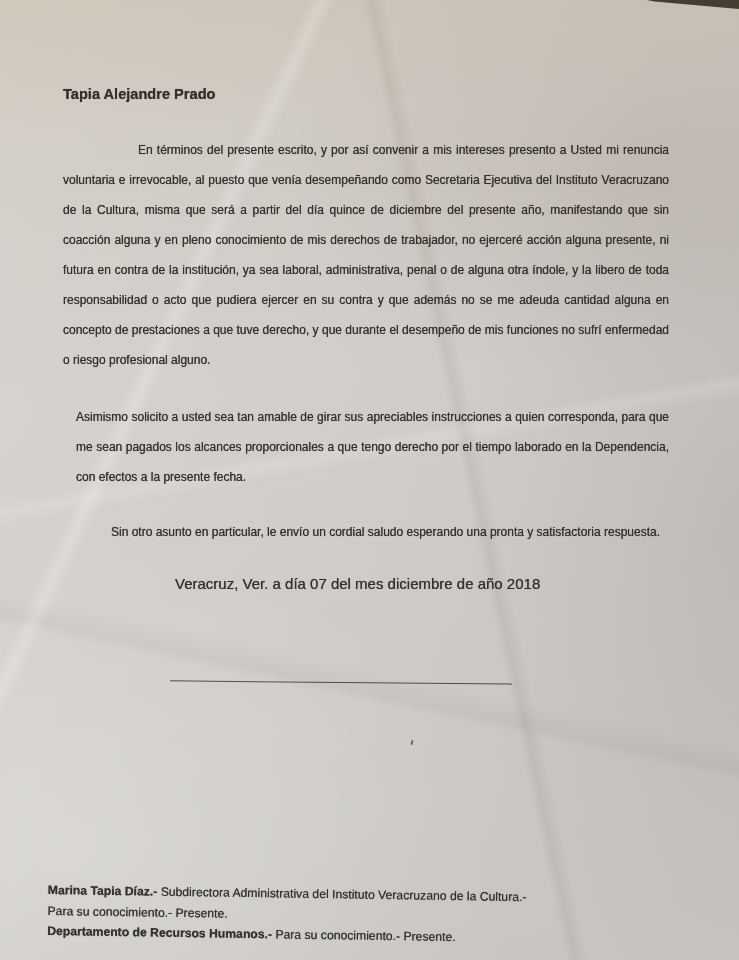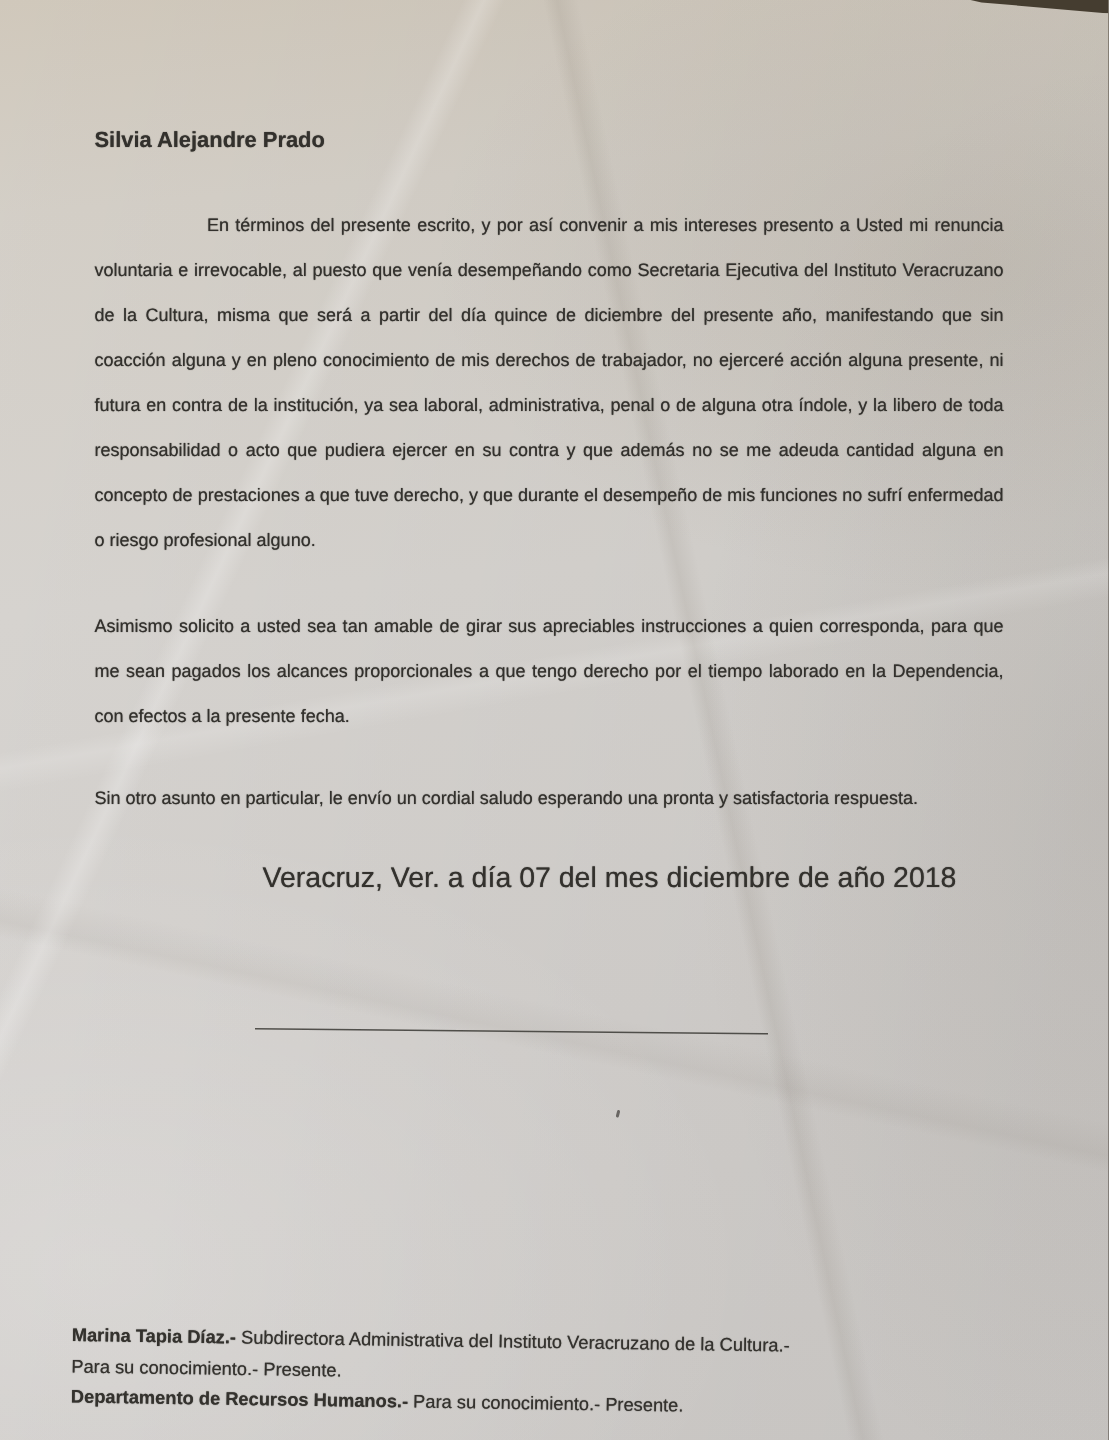--- a/index.html
+++ b/index.html
@@ -75,27 +75,27 @@
   .recipient-name { font-weight: bold; }
   .salutation { font-weight: bold; letter-spacing: 1.5px; }
 
   .body-paragraph {
     margin: 0;
     font-size: 12px;
     line-height: 30px;
     text-align: justify;
   }
   .p1 { margin-top: 29px; text-indent: 75px; }
-  .p2 { margin-top: 27px; }
-  .p3 { margin-top: 25px; }
+  .p2 { margin-top: 27px; margin-left: 13px; }
+  .p3 { margin-top: 25px; margin-left: 48px; }
 
   .date-line {
     margin-top: 28px;
     padding-left: 112px;
-    font-size: 19px;
+    font-size: 15px;
   }
 
   .signature-line {
     width: 342px;
     height: 0;
     border-top: 1.6px solid rgba(58,56,52,0.85);
     margin: 90px 0 0 107px;
     transform: rotate(0.55deg);
   }
 
@@ -117,21 +117,21 @@
 <body>
 
 <div class="paper">
 
   <div class="corner-shadow"></div>
   <div class="speck"></div>
 
   <div class="content">
 
     <div class="recipient">
-      <div class="recipient-name">Silvia Alejandre Prado</div>
+      <div class="recipient-name">Tapia Alejandre Prado</div>
     </div>
 
     <p class="body-paragraph p1">En términos del presente escrito, y por así convenir a mis intereses presento a Usted mi renuncia voluntaria e irrevocable, al puesto que venía desempeñando como Secretaria Ejecutiva del Instituto Veracruzano de la Cultura, misma que será a partir del día quince de diciembre del presente año, manifestando que sin coacción alguna y en pleno conocimiento de mis derechos de trabajador, no ejerceré acción alguna presente, ni futura en contra de la institución, ya sea laboral, administrativa, penal o de alguna otra índole, y la libero de toda responsabilidad o acto que pudiera ejercer en su contra y que además no se me adeuda cantidad alguna en concepto de prestaciones a que tuve derecho, y que durante el desempeño de mis funciones no sufrí enfermedad o riesgo profesional alguno.</p>
 
     <p class="body-paragraph p2">Asimismo solicito a usted sea tan amable de girar sus apreciables instrucciones a quien corresponda, para que me sean pagados los alcances proporcionales a que tengo derecho por el tiempo laborado en la Dependencia, con efectos a la presente fecha.</p>
 
     <p class="body-paragraph p3">Sin otro asunto en particular, le envío un cordial saludo esperando una pronta y satisfactoria respuesta.</p>
 
     <div class="date-line">Veracruz, Ver. a día 07 del mes diciembre de año 2018</div>
 

